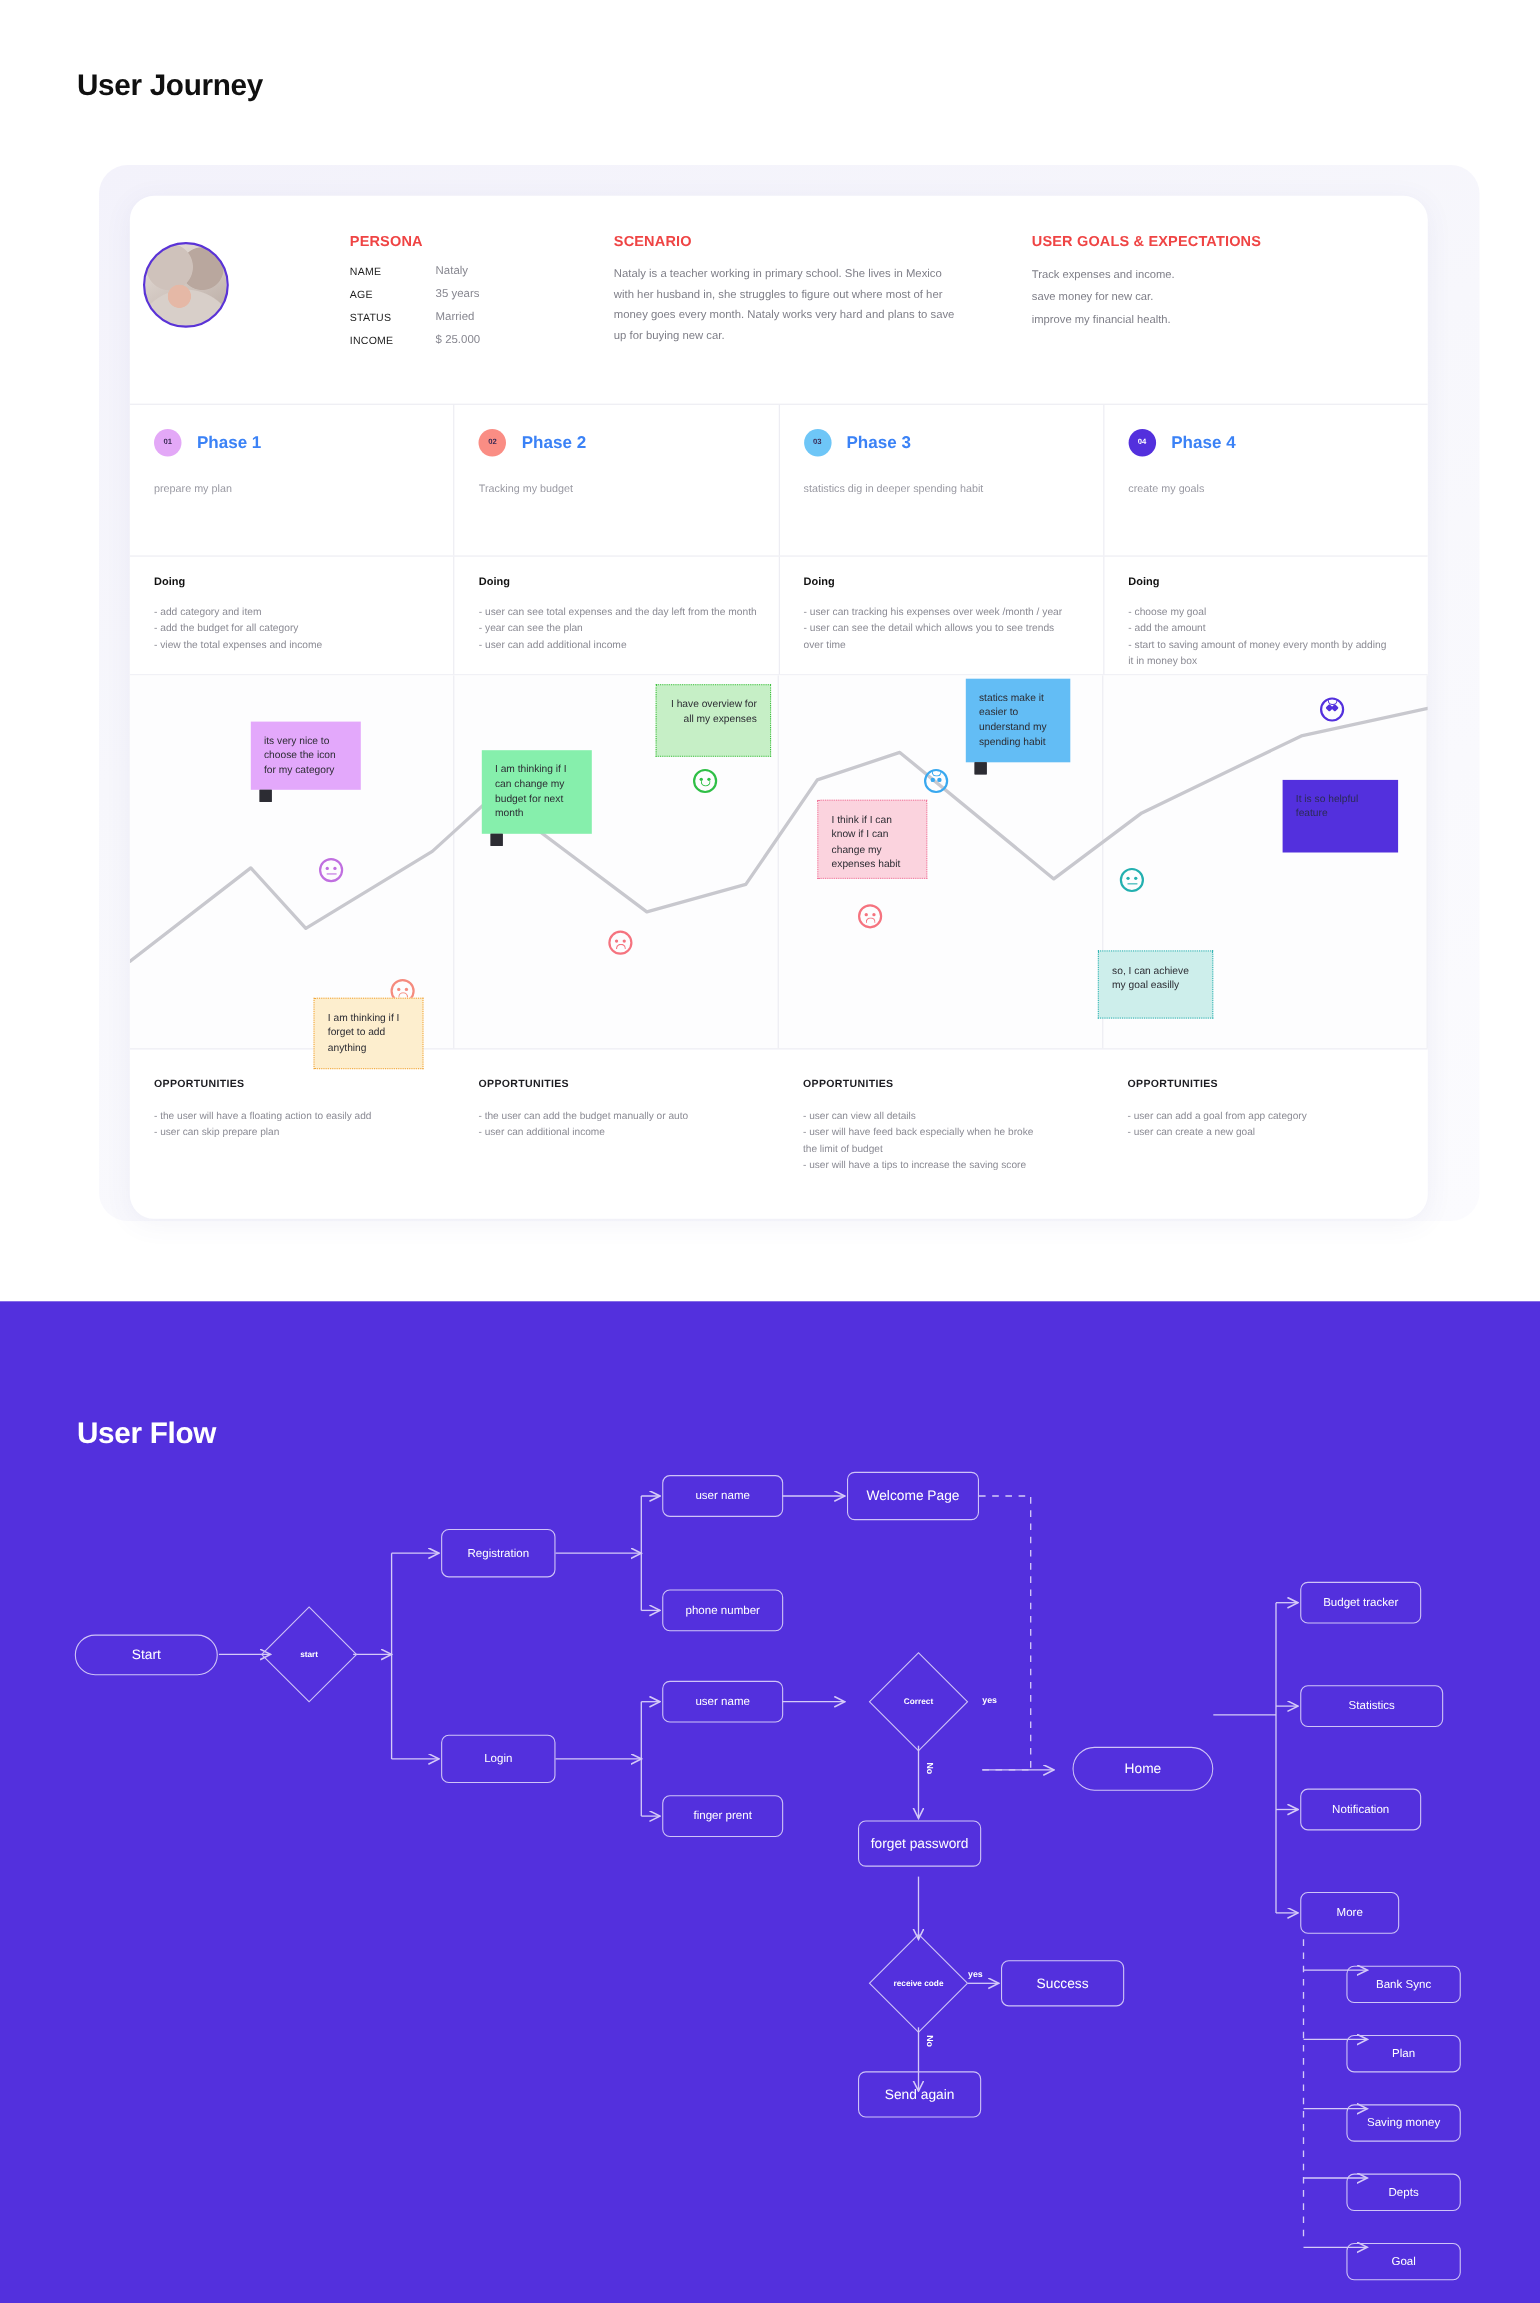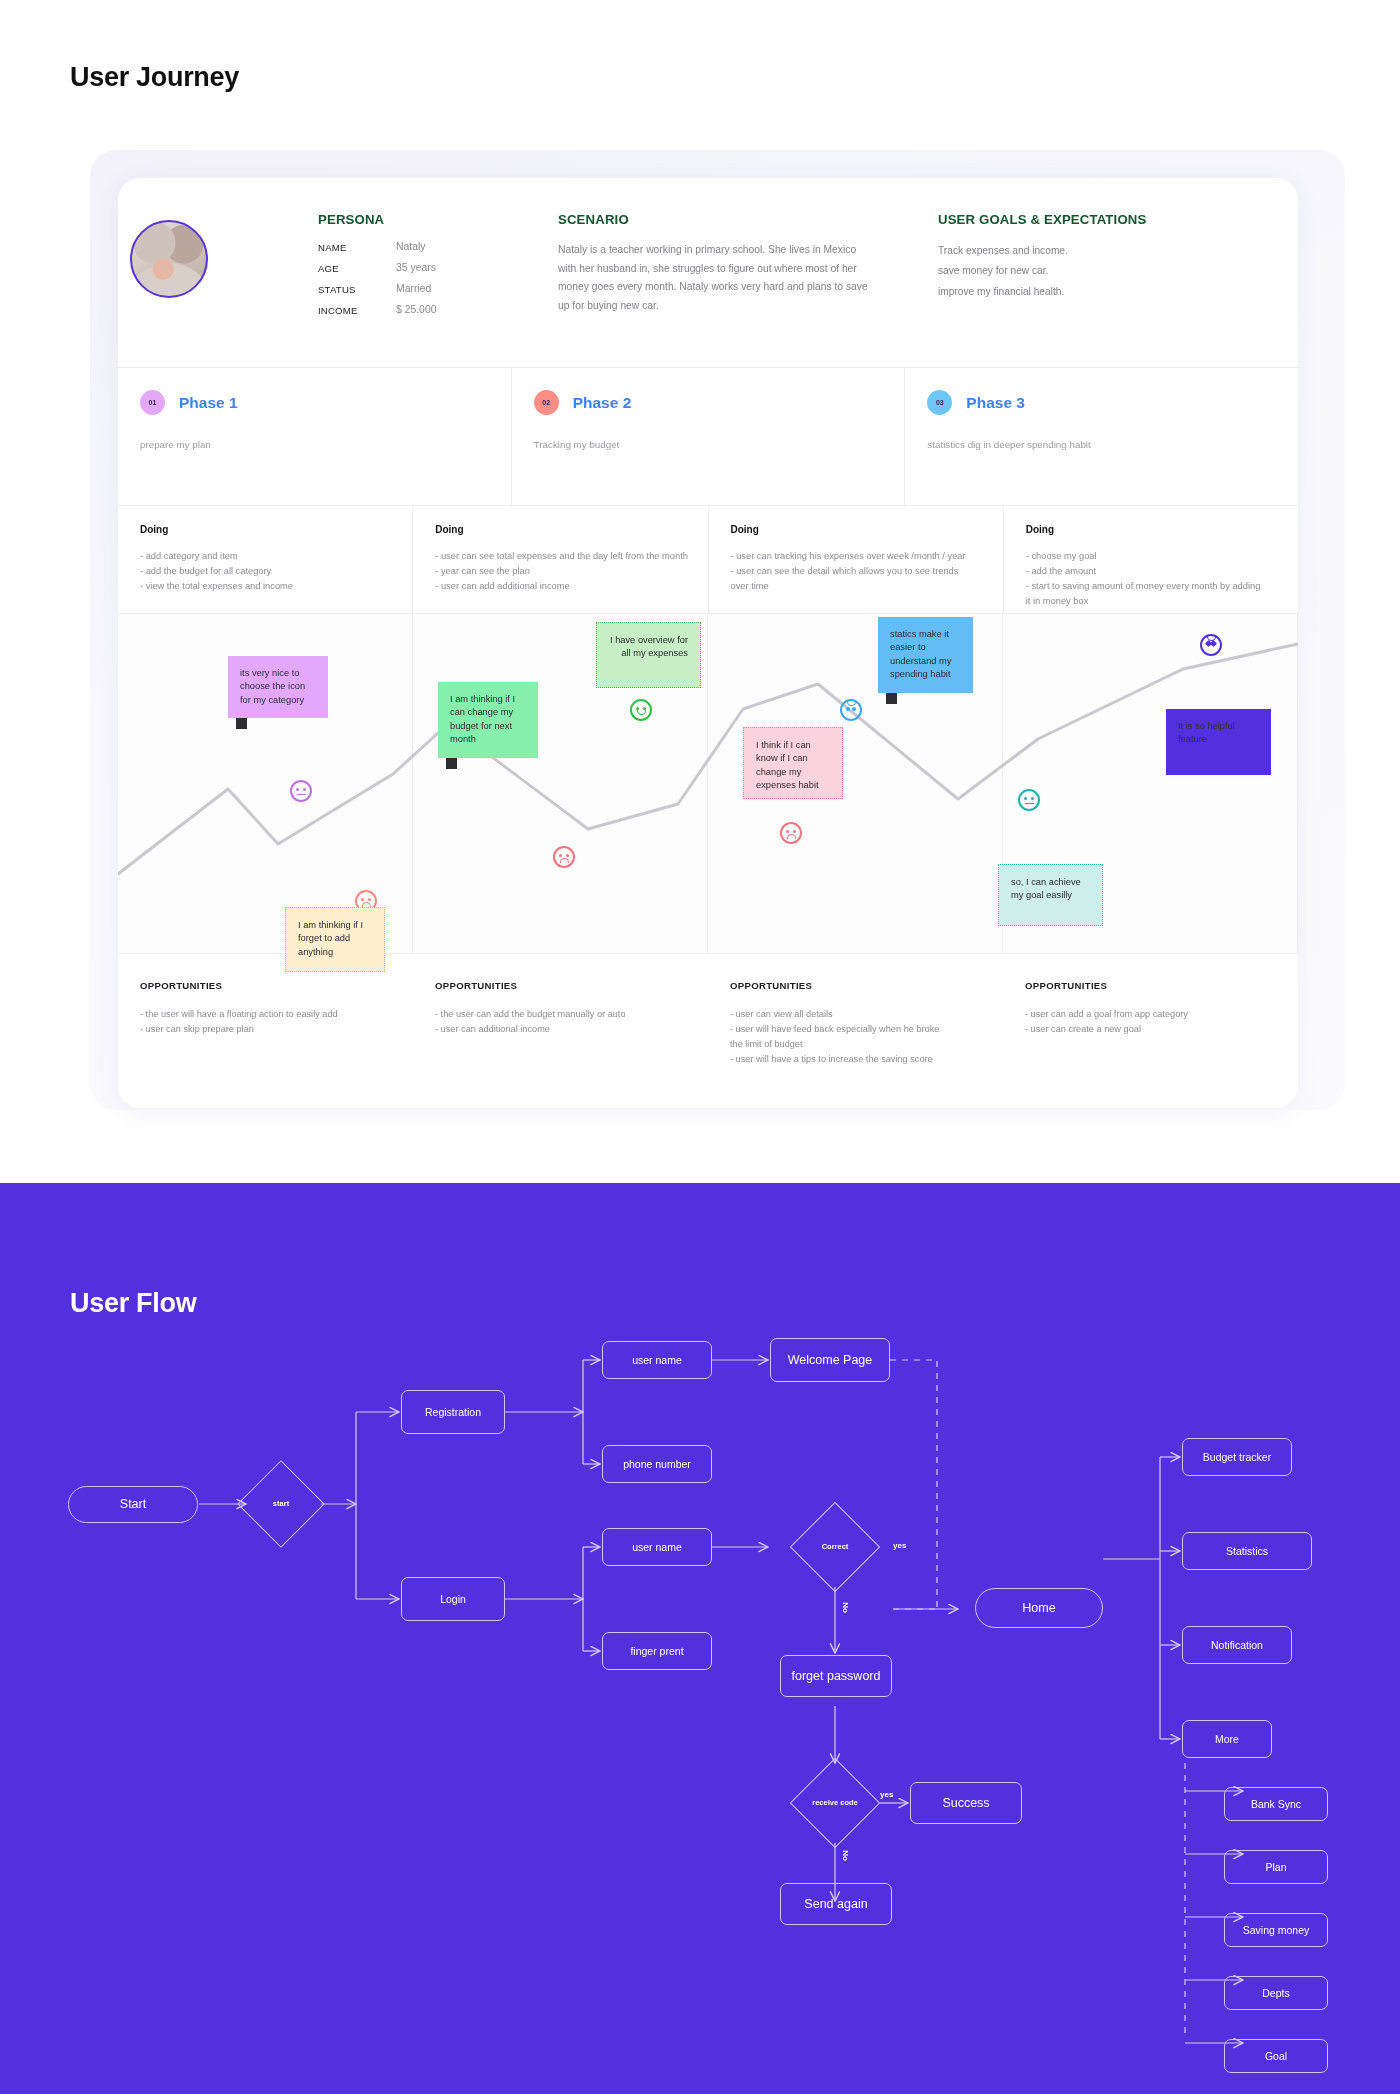--- a/index.html
+++ b/index.html
@@ -60,21 +60,21 @@
       radial-gradient(circle at 42% 64%, #e5b8a6 0 16%, transparent 17%),
       radial-gradient(circle at 50% 118%, #d8cfc9 0 48%, transparent 49%),
       radial-gradient(circle at 30% 28%, #cfc2bb 0 28%, transparent 29%),
       radial-gradient(circle at 70% 30%, #b9a79e 0 26%, transparent 27%),
       linear-gradient(150deg,#e9e2dd,#cbbfb8 60%,#b6a8a0);
     overflow: hidden;
   }
   .col-head {
     font-size: 13.2px;
     font-weight: bold;
-    color: #14532d;
+    color: #ef4444;
     letter-spacing: 0.15px;
     margin-bottom: 14px;
   }
   .persona-col { position: absolute; top: 34px; }
   #persona-col { left: 200px; width: 220px; }
   #scenario-col { left: 440px; width: 310px; }
   #goals-col { left: 820px; width: 300px; }
 
   .persona-field { display: flex; margin-bottom: 9px; }
   .persona-field .k {
@@ -327,20 +327,27 @@
         </div>
         <div class="phase-sub">Tracking my budget</div>
       </div>
       <div class="phase-cell">
         <div class="phase-head">
           <div class="phase-badge" id="badge2" style="background: rgb(110, 198, 247);">03</div>
           <div class="phase-name">Phase 3</div>
         </div>
         <div class="phase-sub">statistics dig in deeper spending habit</div>
       </div>
+      <div class="phase-cell">
+        <div class="phase-head">
+          <div class="phase-badge" id="badge3" style="background: rgb(83, 48, 221); color: rgb(255, 255, 255);">04</div>
+          <div class="phase-name">Phase 4</div>
+        </div>
+        <div class="phase-sub">create my goals</div>
+      </div>
     </div>
 
     <div class="doing-row">
       <div class="doing-cell">
         <div class="doing-title">Doing</div>
         <div class="doing-item">- add category and item</div>
         <div class="doing-item">- add the budget for all category</div>
         <div class="doing-item">- view the total expenses and income</div>
       </div>
       <div class="doing-cell">

